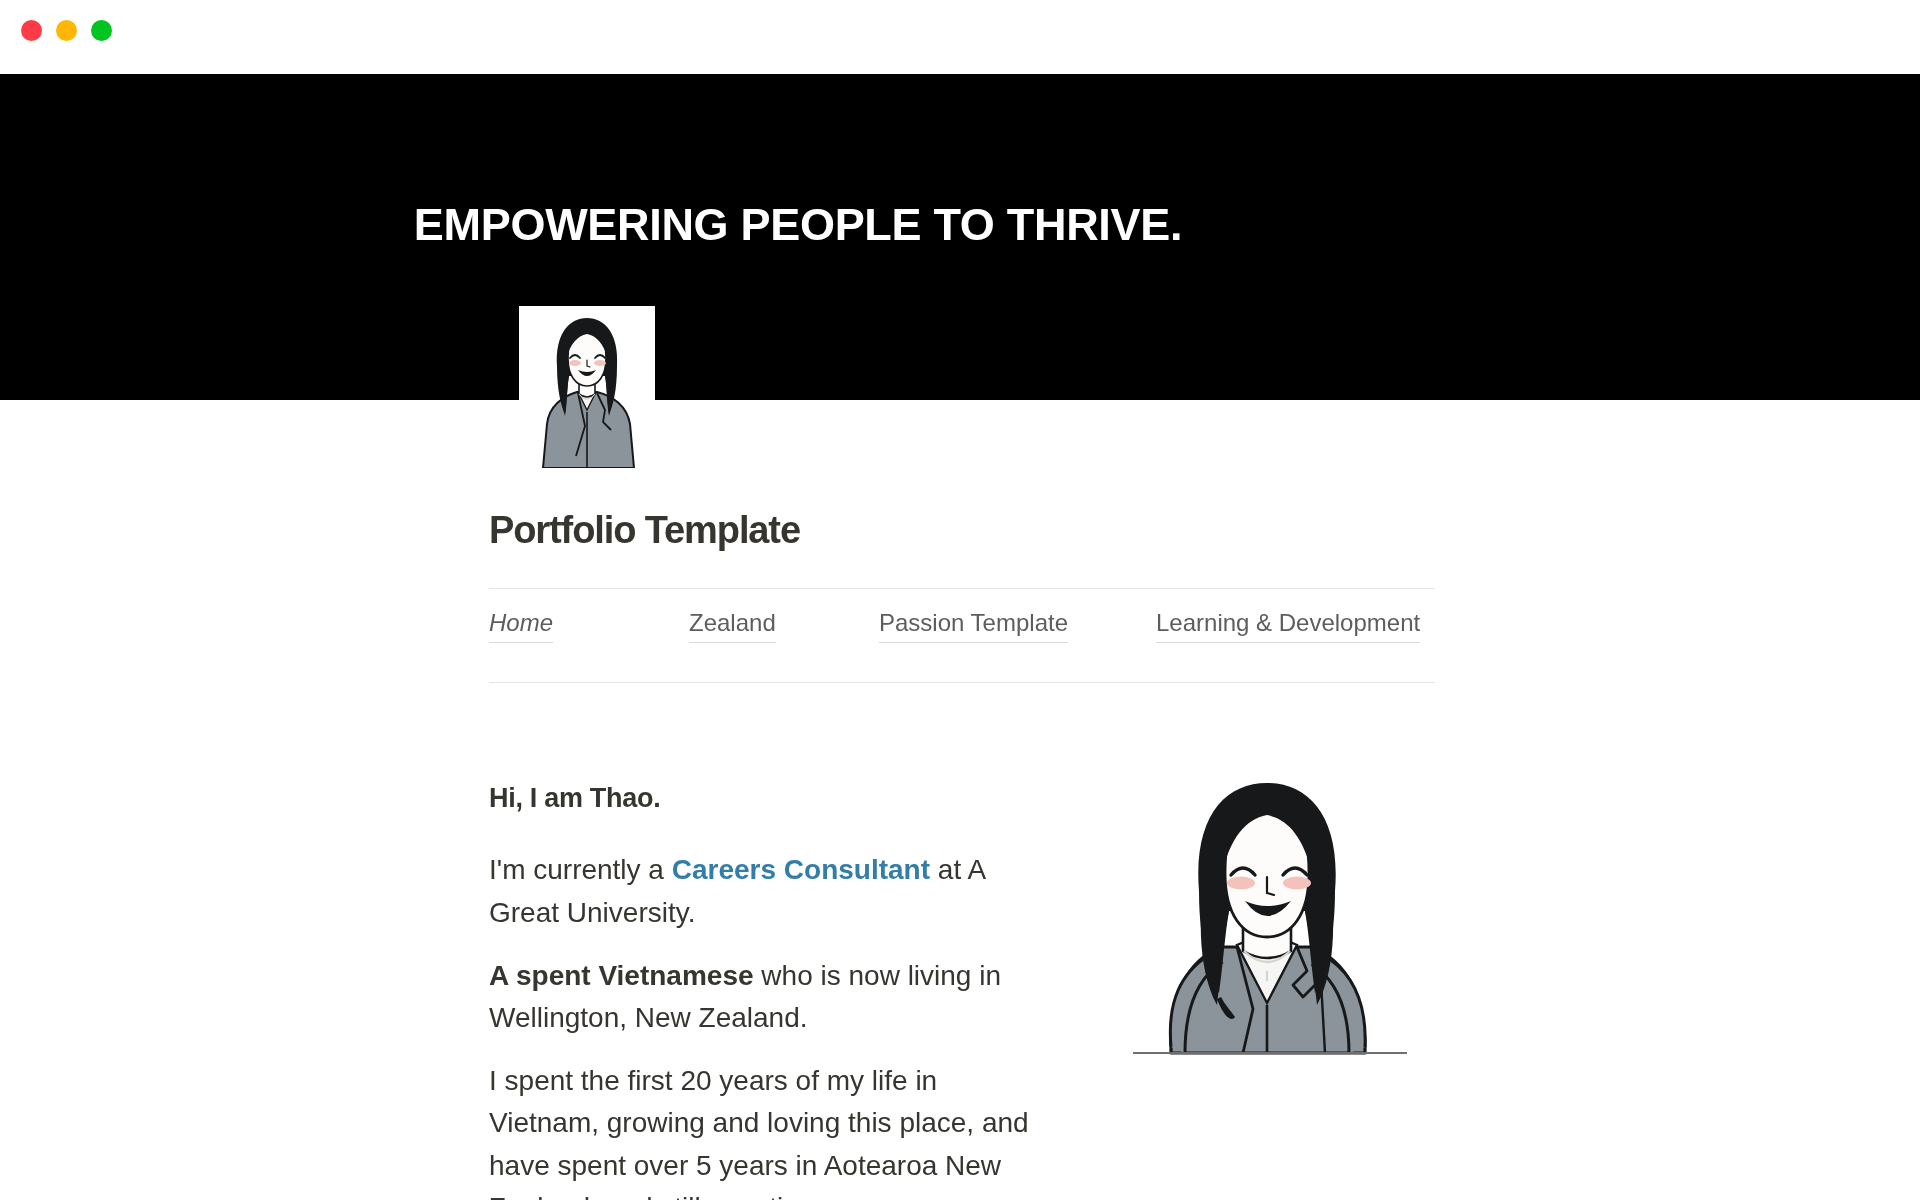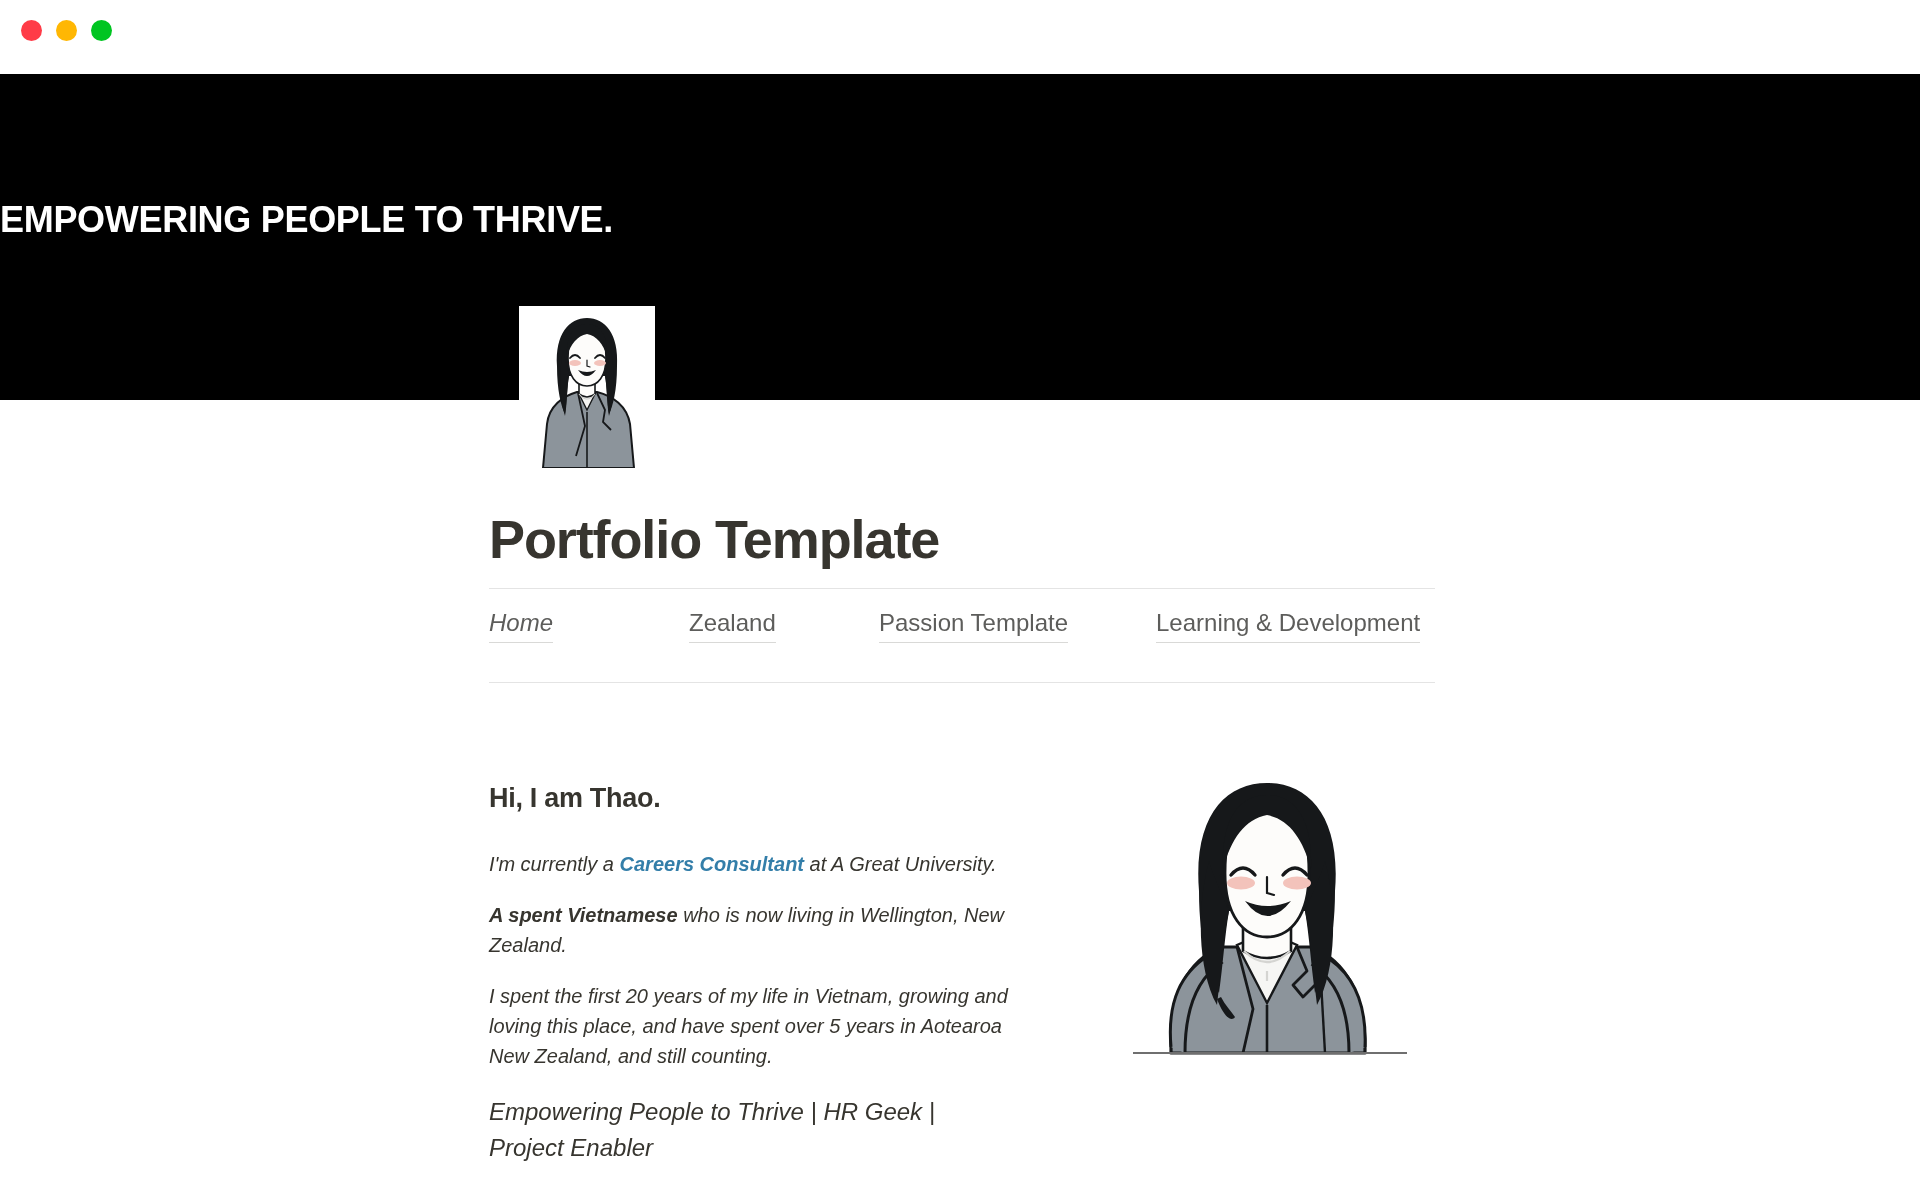--- a/index.html
+++ b/index.html
@@ -42,24 +42,24 @@
     left: 0; top: 74px;
     width: 1920px;
     height: 326px;
     background: #000000;
     overflow: visible;
   }
   .hero-tagline {
     position: absolute;
     left: 0; top: 125px;
     width: 1596px;
-    text-align: left;
+    text-align: center;
     color: #ffffff;
     font-family: "Liberation Sans", sans-serif;
-    font-size: 36px;
+    font-size: 45px;
     font-weight: 700;
     letter-spacing: -0.3px;
     white-space: nowrap;
   }
 
   
   .avatar-card {
     position: absolute;
     left: 519px;
     top: 306px;
@@ -85,21 +85,21 @@
     width: 1920px;
     height: 800px;
     background: #ffffff;
   }
 
   .page-title {
     position: absolute;
     left: 489px;
     top: 110px;
     color: #37352f;
-    font-size: 54px;
+    font-size: 38px;
     font-weight: 700;
     letter-spacing: -1.1px;
     line-height: 1.1;
   }
 
   .divider {
     position: absolute;
     left: 489px;
     width: 946px;
     height: 1px;
@@ -144,26 +144,25 @@
   .intro-heading {
     color: #37352f;
     font-size: 27px;
     font-weight: 700;
     letter-spacing: -0.3px;
     line-height: 1.35;
     margin-bottom: 33px;
   }
   .intro-para {
     color: #37352f;
-    font-size: 20px;
+    font-size: 28px;
     font-weight: 400;
     line-height: 1.52;
     margin-bottom: 20px;
     max-width: 540px;
-    font-style: italic;
   }
   .intro-para.wide { max-width: 552px; }
   .link-accent {
     color: #337ea9;
     font-weight: 700;
     text-decoration: none;
     cursor: pointer;
   }
   .strong-text { font-weight: 700; color: #37352f; }
   .intro-tagline {

